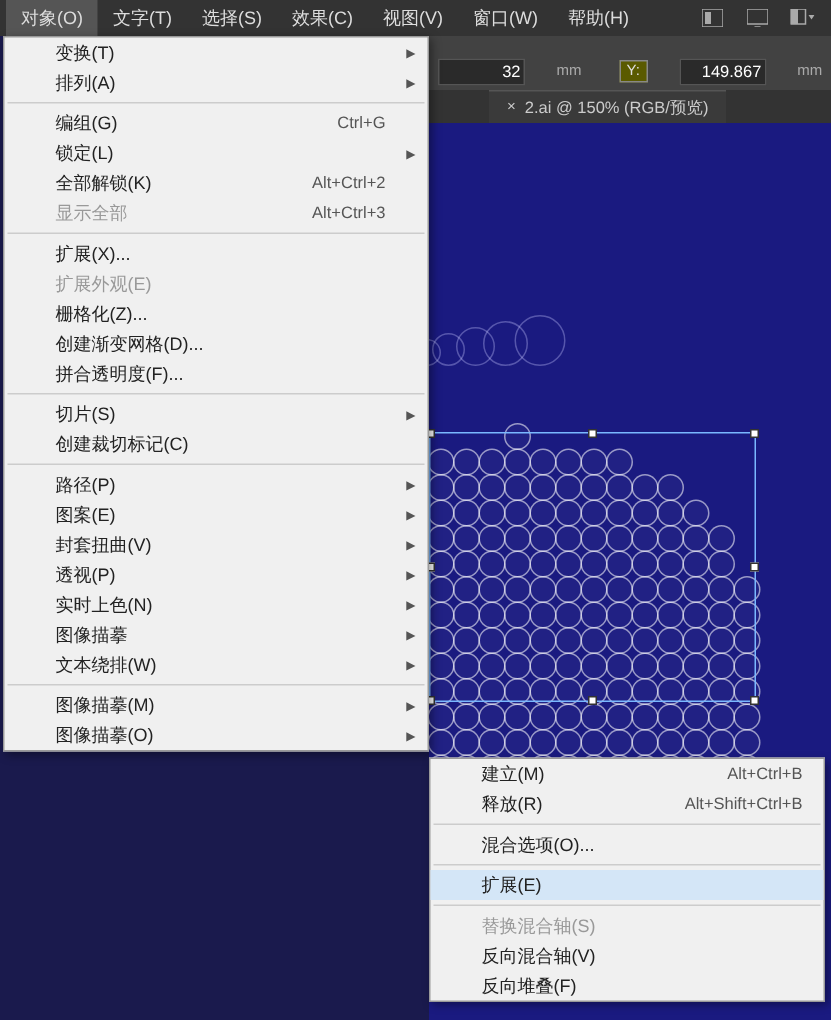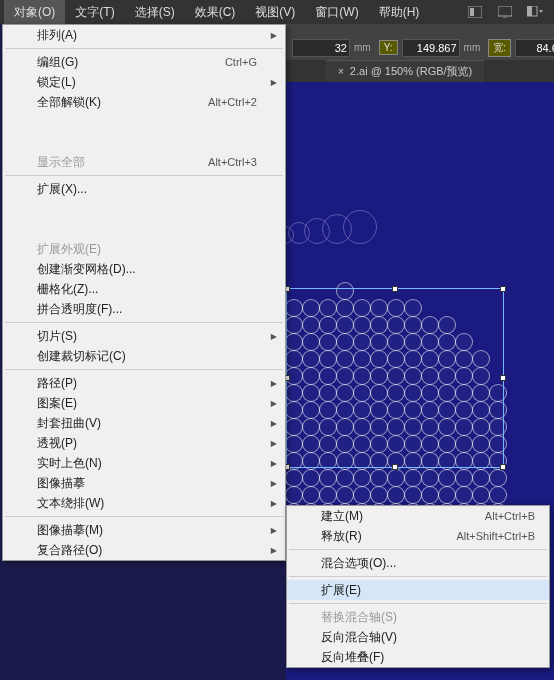--- a/index.html
+++ b/index.html
@@ -6,36 +6,36 @@
 body { width: 554px; height: 680px; background: #1a1a4d; overflow: hidden; position: relative; }
 
 .menubar { height: 24px; background: #333; display: flex; align-items: center; padding: 0 4px; color: #ddd; font-size: 12px; }
 .menubar .menu-item { padding: 4px 10px; cursor: pointer; }
 .menubar .menu-item.active { background: #555; }
 .menubar .spacer { flex: 1; }
 .menubar .icon-btn { width: 22px; height: 18px; margin: 0 4px; display: flex; align-items: center; justify-content: center; }
 
 .dropdown { position: absolute; left: 2px; top: 24px; width: 284px; background: #f0f0f0; border: 1px solid #999; box-shadow: 2px 2px 6px rgba(0,0,0,0.4); color: #222; font-size: 12px; z-index: 10; }
 .dropdown .ditem { display: flex; align-items: center; padding: 3px 28px 3px 34px; position: relative; height: 20px; }
-.dropdown .ditem.disabled { color: #999; margin-top: 40px; }
+.dropdown .ditem.disabled { color: #999; }
 .dropdown .ditem.has-sub::after { content: "▶"; font-size: 8px; position: absolute; right: 8px; color: #555; }
 .dropdown .ditem.highlight { background: #d4e6f7; }
 .dropdown .label { flex: 1; white-space: nowrap; }
 .dropdown .shortcut { color: #555; font-size: 11px; text-align: center; }
 .dropdown .sep { height: 1px; background: #ccc; margin: 3px 2px; }
 
 .submenu { position: absolute; left: 286px; top: 505px; width: 264px; background: #f0f0f0; border: 1px solid #999; box-shadow: 2px 2px 6px rgba(0,0,0,0.4); color: #222; font-size: 12px; z-index: 11; }
 .submenu .ditem { display: flex; align-items: center; padding: 3px 14px 3px 34px; height: 20px; }
 .submenu .ditem.highlight { background: #d4e6f7; }
 .submenu .ditem.disabled { color: #999; }
 .submenu .label { flex: 1; white-space: nowrap; }
 .submenu .shortcut { color: #555; font-size: 11px; }
 .submenu .sep { height: 1px; background: #ccc; margin: 3px 2px; }
 
-.propbar { position: absolute; left: 286px; top: 24px; right: 0; height: 48px; background: #424242; display: flex; align-items: center; padding: 0 6px; color: #ddd; font-size: 11px; gap: 4px; border-bottom: 1px solid #222; }
+.propbar { position: absolute; left: 286px; top: 24px; right: 0; height: 48px; background: #424242; display: flex; align-items: center; padding: 0 6px; color: #ddd; font-size: 11px; gap: 21px; border-bottom: 1px solid #222; }
 .propbar .field-label { background: #5a5a00; border: 1px solid #888; padding: 1px 4px; font-size: 10px; }
 .propbar input { width: 58px; background: #2a2a2a; border: 1px solid #555; color: #fff; font-size: 11px; padding: 2px; text-align: right; }
 .propbar .unit { color: #aaa; font-size: 10px; margin-right: 4px; }
 
 .tabbar { position: absolute; left: 286px; top: 60px; right: 0; height: 22px; background: #333; display: flex; align-items: flex-end; color: #ccc; font-size: 11px; }
 .tabbar .tab { padding: 3px 12px; background: #3a3a3a; border-top: 1px solid #555; display: flex; align-items: center; gap: 6px; }
 .tabbar .tab .close { font-size: 10px; cursor: pointer; }
 
 .canvas-area { position: absolute; left: 286px; top: 82px; right: 0; bottom: 0; background: #1a1a80; overflow: hidden; }
 .canvas-area .selection { position: absolute; left: 0; top: 206px; width: 218px; height: 180px; border: 1px solid #7ab8ff; }
@@ -348,20 +348,23 @@
     <div class="handle h-ml"></div>
     <div class="handle h-mr"></div>
     <div class="handle h-bl"></div>
     <div class="handle h-bm"></div>
     <div class="handle h-br"></div>
   </div>
 </div>
 
 <div class="dropdown" id="dropdown">
     <div class="ditem has-sub">
+      <span class="label">变换(T)</span>
+    </div>
+    <div class="ditem has-sub">
       <span class="label">排列(A)</span>
     </div>
     <div class="sep"></div>
     <div class="ditem">
       <span class="label">编组(G)</span>
       <span class="shortcut">Ctrl+G</span>
     </div>
     <div class="ditem has-sub">
       <span class="label">锁定(L)</span>
     </div>
@@ -374,26 +377,26 @@
       <span class="shortcut">Alt+Ctrl+3</span>
     </div>
     <div class="sep"></div>
     <div class="ditem">
       <span class="label">扩展(X)...</span>
     </div>
     <div class="ditem disabled">
       <span class="label">扩展外观(E)</span>
     </div>
     <div class="ditem">
+      <span class="label">栅格化(Z)...</span>
+    </div>
+    <div class="ditem">
       <span class="label">创建渐变网格(D)...</span>
     </div>
     <div class="ditem">
-      <span class="label">栅格化(Z)...</span>
-    </div>
-    <div class="ditem">
       <span class="label">拼合透明度(F)...</span>
     </div>
     <div class="sep"></div>
     <div class="ditem has-sub">
       <span class="label">切片(S)</span>
     </div>
     <div class="ditem">
       <span class="label">创建裁切标记(C)</span>
     </div>
     <div class="sep"></div>
@@ -416,21 +419,21 @@
       <span class="label">图像描摹</span>
     </div>
     <div class="ditem has-sub">
       <span class="label">文本绕排(W)</span>
     </div>
     <div class="sep"></div>
     <div class="ditem has-sub">
       <span class="label">图像描摹(M)</span>
     </div>
     <div class="ditem has-sub">
-      <span class="label">复合路径(O)</span>
+      <span class="label">图像描摹(O)</span>
     </div>
   </div>
 
 <div class="submenu" id="submenu">
     <div class="ditem">
       <span class="label">建立(M)</span>
       <span class="shortcut">Alt+Ctrl+B</span>
     </div>
     <div class="ditem">
       <span class="label">释放(R)</span>

